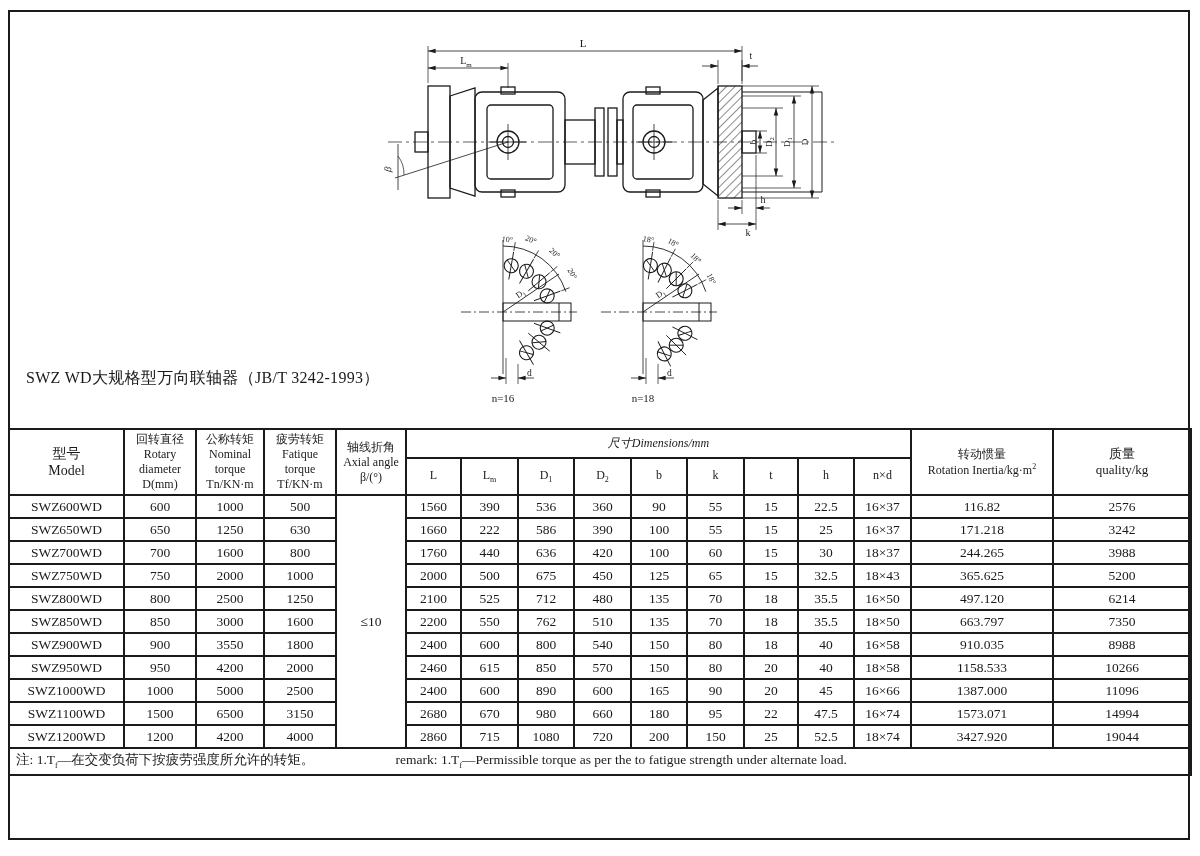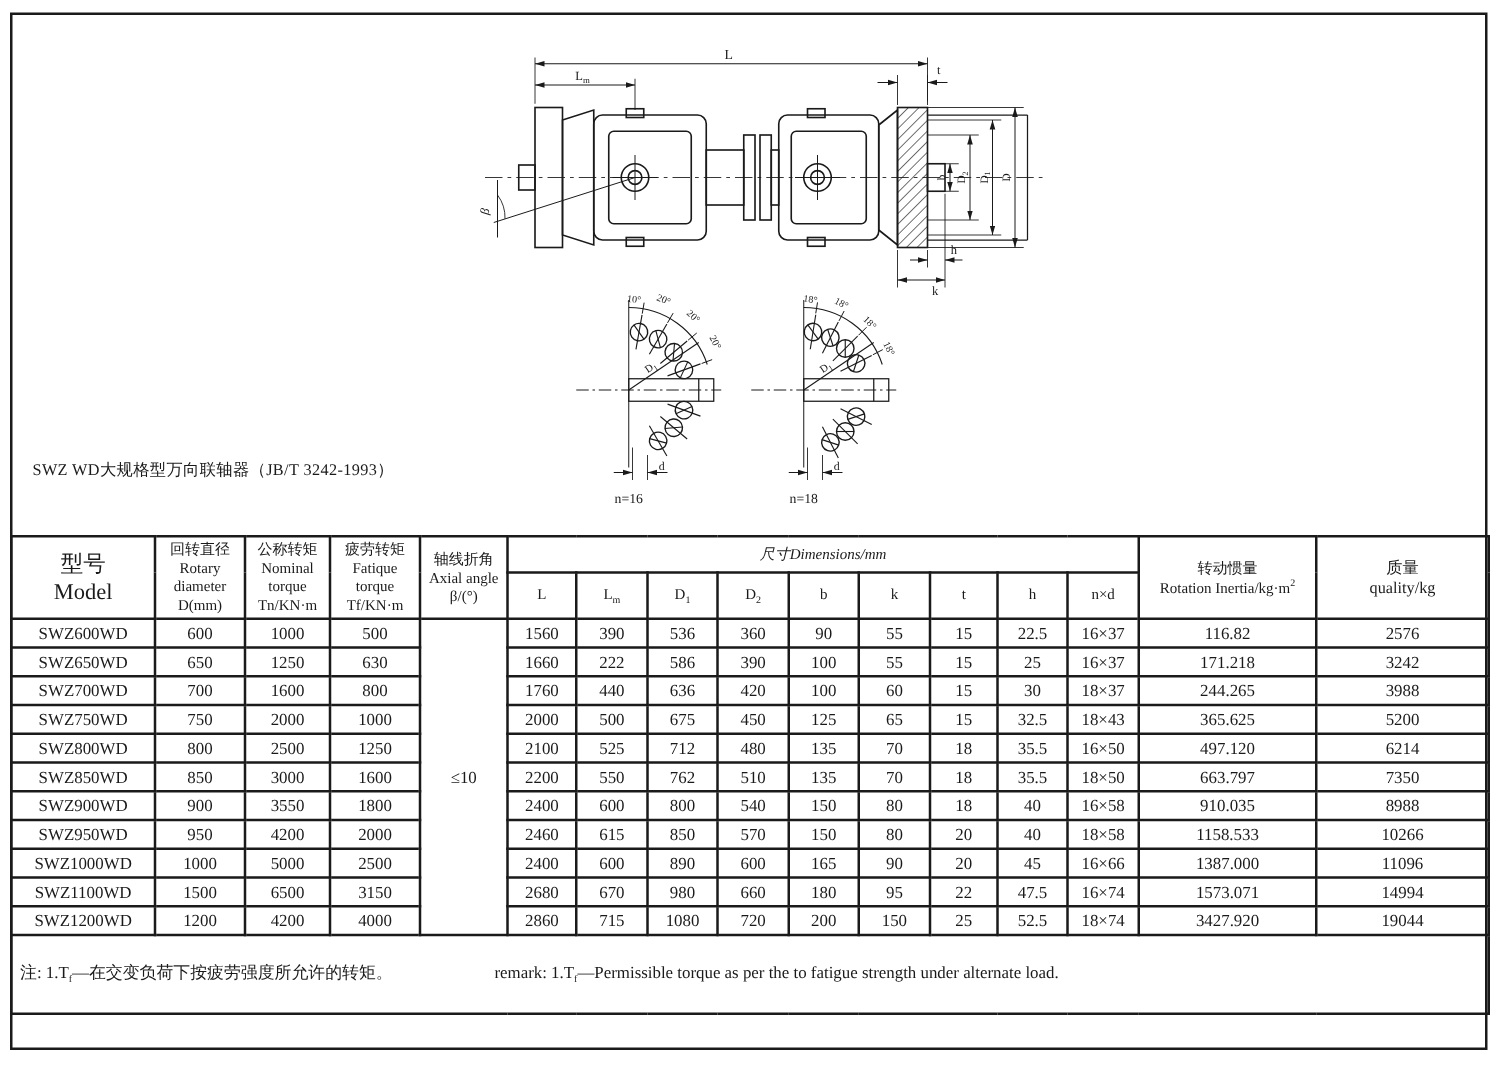--- a/index.html
+++ b/index.html
@@ -1,30 +1,30 @@
 <!DOCTYPE html>
 <html><head>
 <meta charset="utf-8">
 <style>
   html,body{margin:0;padding:0;background:#fff;}
   body{width:1200px;height:856px;position:relative;font-family:"Liberation Serif","DejaVu Serif",serif;color:#1a1a1a;}
   .frame{position:absolute;left:8px;top:10px;width:1182px;height:830px;border:2px solid #1a1a1a;box-sizing:border-box;}
-  .titles{position:absolute;left:26px;top:366px;font-size:13px;line-height:1.55;letter-spacing:.3px;}
+  .titles{position:absolute;left:26px;top:366px;font-size:16px;line-height:1.55;letter-spacing:.3px;}
   .drawing-wrap{position:absolute;left:370px;top:18px;width:520px;height:402px;}
   svg text{fill:#1a1a1a;font-family:"Liberation Serif","DejaVu Serif",serif;}
   table.spec{position:absolute;left:8px;top:428px;width:1182px;border-collapse:collapse;table-layout:fixed;}
   table.spec th, table.spec td{border:2px solid #1a1a1a;text-align:center;vertical-align:middle;padding:0 1px;font-weight:normal;overflow:hidden;}
   table.spec th{font-size:12px;line-height:1.25;}
   table.spec td{font-size:13.5px;height:21px;}
   .pre{white-space:pre-line;}
   .dims-title{font-size:13px;height:27px;font-style:italic;}
   .dim-sub th{height:35px;font-size:13px;}
   sub{font-size:8px;}
   sup{font-size:8px;}
-  .note-cell{height:88px;vertical-align:top !important;text-align:left !important;font-size:13.5px;padding:20px 6px !important;}
+  .note-cell{height:88px;vertical-align:top !important;text-align:left !important;font-size:13.5px;padding:2px 6px !important;}
   .note-en{margin-left:78px;}
   .axial-cell{font-size:14px;}
 </style>
 </head>
 <body>
 
 <div class="frame"></div>
 
 <div class="drawing-wrap">
 <svg width="520" height="402" viewBox="0 0 520 402">
@@ -211,21 +211,21 @@
       <col style="width:56px">
       <col style="width:57px">
       <col style="width:54px">
     <col style="width:56px">
       <col style="width:57px">
       <col style="width:142px">
       <col style="width:138px">
   </colgroup>
   <thead>
     <tr>
-      <th rowspan="2" class="pre" style="font-size:18px">型号
+      <th rowspan="2" class="pre" style="font-size:14px">型号
 Model</th>
       <th rowspan="2" class="pre">回转直径
 Rotary
 diameter
 D(mm)</th>
       <th rowspan="2" class="pre">公称转矩
 Nominal
 torque
 Tn/KN·m</th>
       <th rowspan="2" class="pre">疲劳转矩

